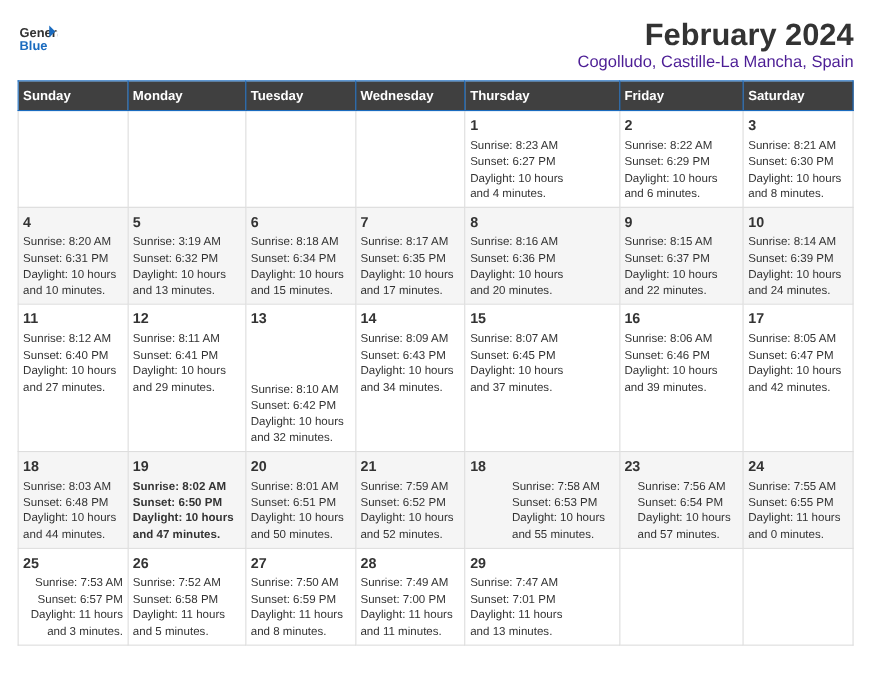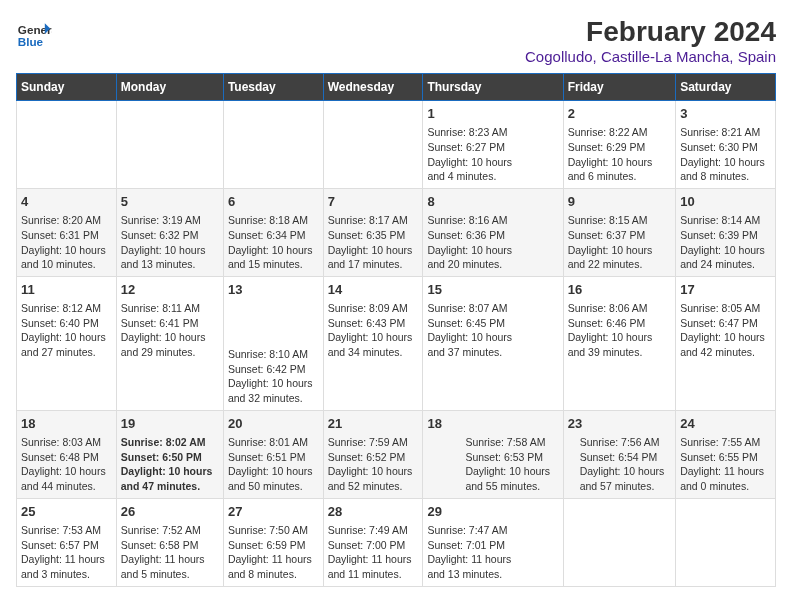--- a/index.html
+++ b/index.html
@@ -290,21 +290,21 @@
           <span class="day-num">24</span>
           <div class="day-info" style="white-space: pre-line;">Sunrise: 7:55 AM
 Sunset: 6:55 PM
 Daylight: 11 hours
 and 0 minutes.</div>
         </td>
       </tr>
       <tr>
         <td>
           <span class="day-num">25</span>
-          <div class="day-info" style="white-space: pre-line;">Sunrise: 7:53 AM
+          <div class="day-info" style="white-space: pre-line; text-align: right;">Sunrise: 7:53 AM
 Sunset: 6:57 PM
 Daylight: 11 hours
 and 3 minutes.</div>
         </td>
         <td>
           <span class="day-num">26</span>
           <div class="day-info" style="white-space: pre-line;">Sunrise: 7:52 AM
 Sunset: 6:58 PM
 Daylight: 11 hours
 and 5 minutes.</div>

